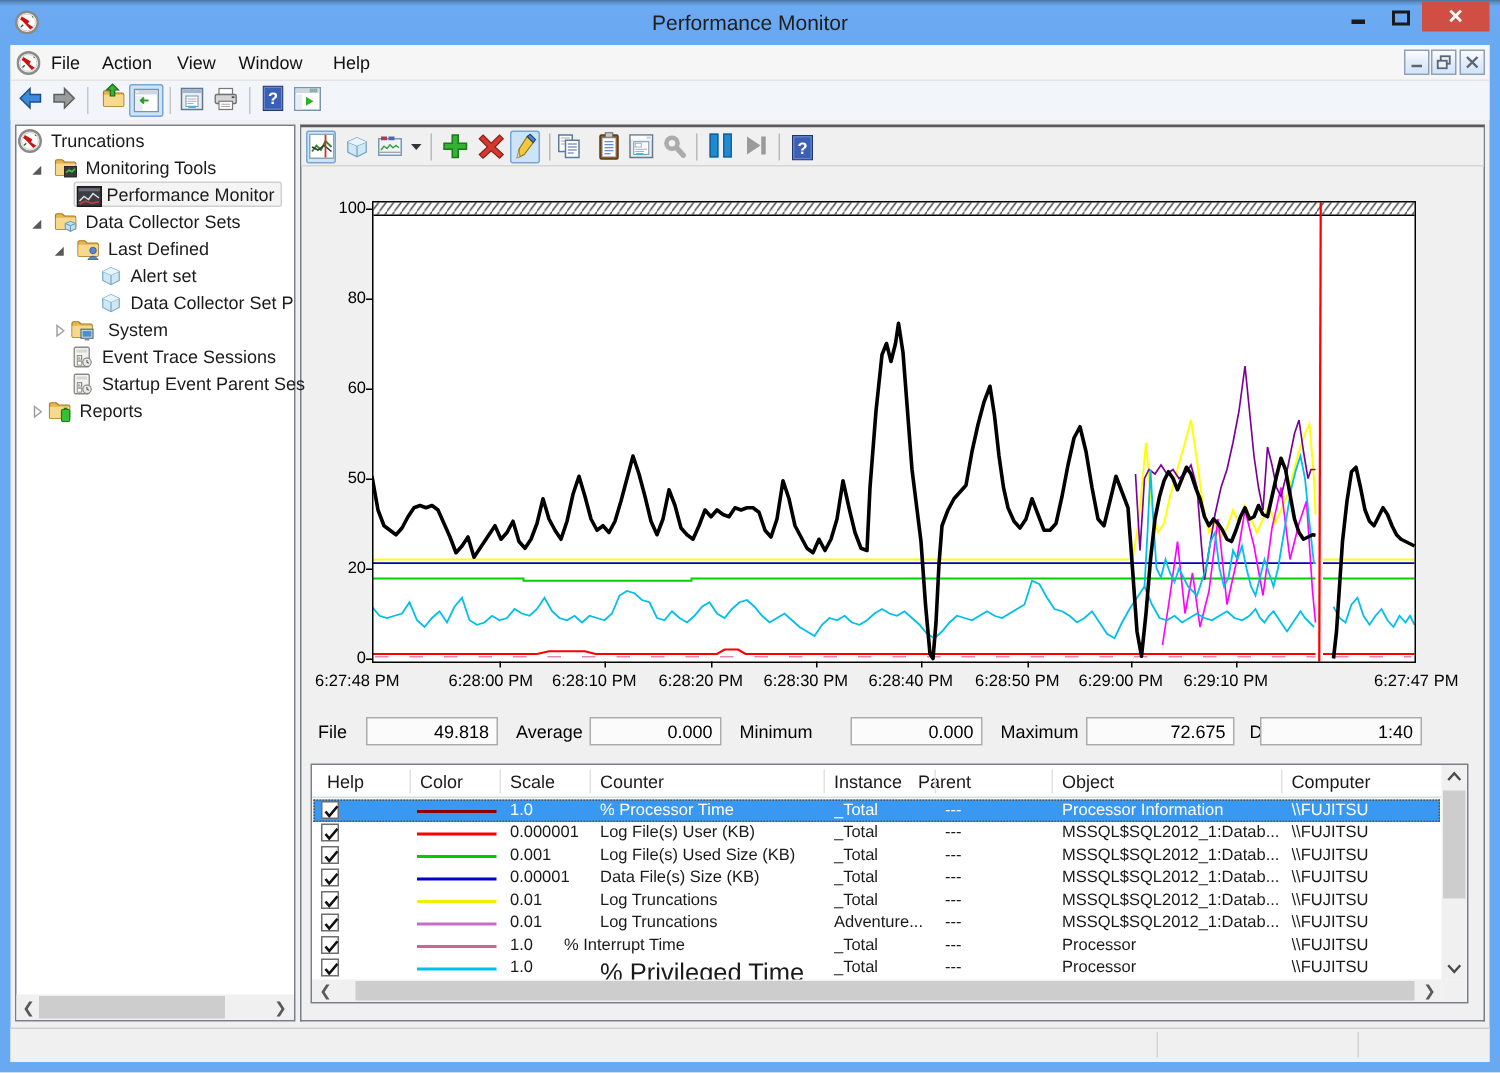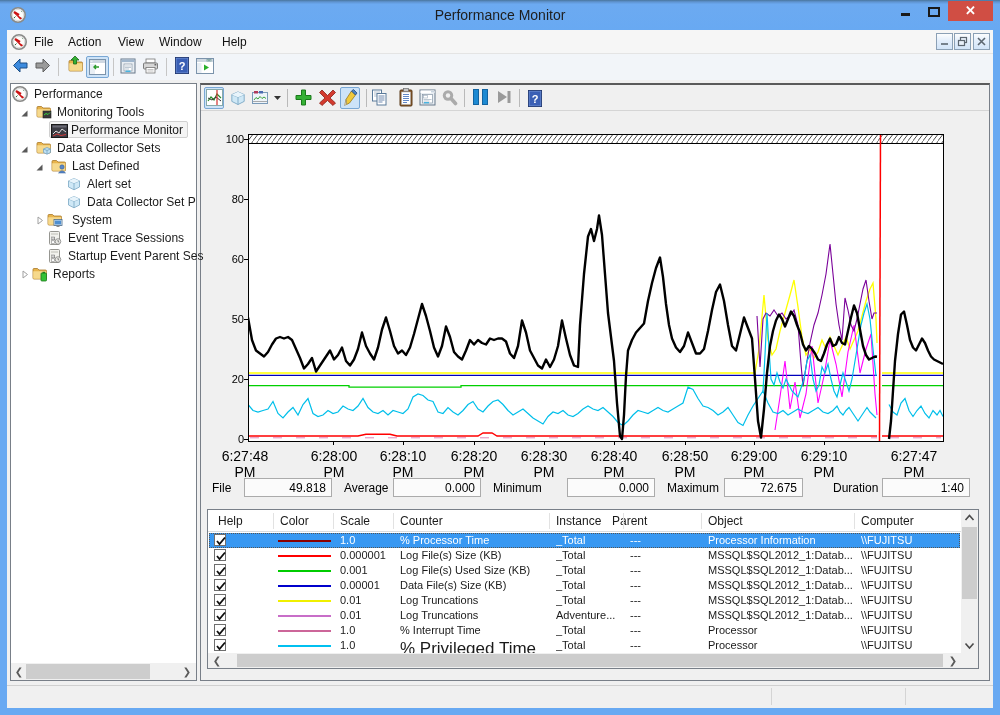--- a/index.html
+++ b/index.html
@@ -22,21 +22,21 @@
 
 #treepane{left:10px;top:83px;width:187px;height:598px;background:#fff;border:1px solid #787f88;}
 #rpane{left:200px;top:83px;width:790px;height:598px;background:#f0f0f0;border:1px solid #787f88;border-top:2px solid #5a5a5a;}
 #rtoolbar{left:0px;top:0px;width:788px;height:26px;background:#f0f0f0;border-bottom:1px solid #d5d5d5;}
 .rsep{position:absolute;top:4px;width:1px;height:18px;background:#b9b9b9;}
 .selbox{position:absolute;border:1px solid #79a7d4;background:#cde3f8;border-radius:2px;}
 
 .trow{position:absolute;font-size:12px;color:#1b1b1b;white-space:nowrap;}
 
 .ylab{position:absolute;width:24px;text-align:right;font-size:11px;color:#000;}
-.xlab{position:absolute;width:70px;text-align:center;font-size:14px;color:#000;}
+.xlab{position:absolute;width:70px;text-align:left;font-size:11px;color:#000;}
 
 .vlab{position:absolute;top:481px;font-size:12px;color:#000;}
 .vbox{position:absolute;top:478px;height:19px;border:1px solid #ababab;background:#fbfbfb;font-size:12px;color:#000;text-align:right;padding:2px 5px 0 0;}
 
 #grid{left:207px;top:509px;width:772px;height:160px;background:#fff;border:1px solid #787f88;}
 .hlab{position:absolute;top:4px;font-size:12px;color:#1a1a1a;}
 .gcell{position:absolute;top:1px;white-space:nowrap;overflow:hidden;}
 .cbx{position:absolute;left:7px;top:1px;width:12px;height:12px;border:1px solid #6e6e6e;background:#fff;}
 .cbx svg{position:absolute;left:0px;top:0px;}
 
@@ -139,21 +139,21 @@
   </svg>
 <div class="abs" id="treepane"></div>
 <div class="abs" id="rpane"></div>
 <svg class="abs" style="left:12px;top:86px" width="16" height="16" viewBox="0 0 16 16">
     <circle cx="8" cy="8" r="7.2" fill="#f4f4f2" stroke="#8a8a88" stroke-width="1.6"></circle>
     <circle cx="8" cy="8" r="5.6" fill="#fdfdfb" stroke="#c2c2c0" stroke-width="0.5"></circle>
     <path d="M4 11 L5.5 9.5 M11.5 4.5 L12 4" stroke="#2c6e3f" stroke-width="1"></path>
     <path d="M3.5 5.5 L12.2 11.2 L10.2 12.6 Z" fill="#cc1111"></path>
     <path d="M4 5 L9 8" stroke="#cc1111" stroke-width="2.2"></path>
   </svg>
-<div class="trow" style="left:34px;top:87px">Performance</div>
+<div class="trow" style="left:34px;top:87px">Truncations</div>
 <svg class="abs" style="left:20px;top:109px" width="9" height="9" viewBox="0 0 9 9">
     <path d="M7.5 1.5 L7.5 7.5 L1.5 7.5 Z" fill="#595959"></path>
   </svg>
 <svg class="abs" style="left:36px;top:104px" width="16" height="16" viewBox="0 0 16 16">
     <path d="M1 3.5 Q1 2.5 2 2.5 L5.5 2.5 L7 4 L13.5 4 Q14.5 4 14.5 5 L14.5 12 Q14.5 13 13.5 13 L2 13 Q1 13 1 12 Z" fill="#e8b44c" stroke="#a8782a" stroke-width="0.8"></path>
     <path d="M1.2 5.2 L14.3 5.2 L14.3 12 Q14.3 12.8 13.5 12.8 L2 12.8 Q1.2 12.8 1.2 12 Z" fill="#f6d98d"></path>
     <rect x="7" y="7" width="8" height="7" fill="#3a3a3a" stroke="#222" stroke-width="0.6"></rect>
     <polyline points="8,11 10,9.5 12,10.5 14,8.5" stroke="#3ad43a" fill="none" stroke-width="1"></polyline>
   </svg>
 <div class="trow" style="left:57px;top:105px">Monitoring Tools</div>
@@ -374,31 +374,31 @@
 <div class="abs" style="left:824px;top:441px;width:1px;height:4px;background:#000"></div>
 <div class="xlab" style="left:210px;top:448px">6:27:48 PM</div>
 <div class="xlab" style="left:299px;top:448px">6:28:00 PM</div>
 <div class="xlab" style="left:368px;top:448px">6:28:10 PM</div>
 <div class="xlab" style="left:439px;top:448px">6:28:20 PM</div>
 <div class="xlab" style="left:509px;top:448px">6:28:30 PM</div>
 <div class="xlab" style="left:579px;top:448px">6:28:40 PM</div>
 <div class="xlab" style="left:650px;top:448px">6:28:50 PM</div>
 <div class="xlab" style="left:719px;top:448px">6:29:00 PM</div>
 <div class="xlab" style="left:789px;top:448px">6:29:10 PM</div>
-<div class="xlab" style="left:879px;top:448px">6:27:47 PM</div>
+<div class="xlab" style="left:916px;top:448px">6:27:47 PM</div>
 <div class="vlab" style="left:212px">File</div>
 <div class="vbox" style="left:244px;width:88px">49.818</div>
 <div class="vlab" style="left:344px">Average</div>
 <div class="vbox" style="left:393px;width:88px">0.000</div>
 <div class="vlab" style="left:493px">Minimum</div>
 <div class="vbox" style="left:567px;width:88px">0.000</div>
 <div class="vlab" style="left:667px">Maximum</div>
-<div class="vbox" style="left:724px;width:79px">72.675</div>
+<div class="vbox" style="left:724px;width:99px">72.675</div>
 <div class="vlab" style="left:833px">Duration</div>
-<div class="vbox" style="left:882px;width:88px">1:40</div>
+<div class="vbox" style="left:840px;width:108px">1:40</div>
 <div class="abs" id="grid"></div>
 <div class="abs" style="left:208px;top:510px;width:753px;height:22px;background:#fff;border-bottom:1px solid #dadcde"></div>
 <div class="hlab" style="left:218px;top:514px">Help</div>
 <div class="hlab" style="left:280px;top:514px">Color</div>
 <div class="hlab" style="left:340px;top:514px">Scale</div>
 <div class="hlab" style="left:400px;top:514px">Counter</div>
 <div class="hlab" style="left:556px;top:514px">Instance</div>
 <div class="hlab" style="left:612px;top:514px">Parent</div>
 <div class="hlab" style="left:708px;top:514px">Object</div>
 <div class="hlab" style="left:861px;top:514px">Computer</div>
@@ -422,21 +422,21 @@
 <div class="abs gcell" style="left:630px;top:534px;width:70px;font-size:11px;color:#fff">---</div>
 <div class="abs gcell" style="left:708px;top:534px;width:148px;font-size:11px;color:#fff">Processor Information</div>
 <div class="abs gcell" style="left:861px;top:534px;width:95px;font-size:11px;color:#fff">\\FUJITSU</div>
 <div class="cbx" style="left:214px;top:549px">
     <svg width="12" height="12" viewBox="0 0 12 12">
       <path d="M2 6 L4.5 9 L10 2.5" stroke="#111" stroke-width="1.8" fill="none"></path>
     </svg>
   </div>
 <div class="abs" style="left:278px;top:555px;width:53px;height:2px;background:#ff0000"></div>
 <div class="abs gcell" style="left:340px;top:549px;width:55px;font-size:11px;color:#1a1a1a">0.000001</div>
-<div class="abs gcell" style="left:400px;top:549px;width:150px;font-size:11px;color:#1a1a1a">Log File(s) Size (KB)</div>
+<div class="abs gcell" style="left:400px;top:549px;width:150px;font-size:11px;color:#1a1a1a">Log File(s) User (KB)</div>
 <div class="abs gcell" style="left:556px;top:549px;width:70px;font-size:11px;color:#1a1a1a">_Total</div>
 <div class="abs gcell" style="left:630px;top:549px;width:70px;font-size:11px;color:#1a1a1a">---</div>
 <div class="abs gcell" style="left:708px;top:549px;width:148px;font-size:11px;color:#1a1a1a">MSSQL$SQL2012_1:Datab...</div>
 <div class="abs gcell" style="left:861px;top:549px;width:95px;font-size:11px;color:#1a1a1a">\\FUJITSU</div>
 <div class="cbx" style="left:214px;top:564px">
     <svg width="12" height="12" viewBox="0 0 12 12">
       <path d="M2 6 L4.5 9 L10 2.5" stroke="#111" stroke-width="1.8" fill="none"></path>
     </svg>
   </div>
 <div class="abs" style="left:278px;top:570px;width:53px;height:2px;background:#00cc00"></div>
@@ -482,21 +482,21 @@
 <div class="abs gcell" style="left:630px;top:609px;width:70px;font-size:11px;color:#1a1a1a">---</div>
 <div class="abs gcell" style="left:708px;top:609px;width:148px;font-size:11px;color:#1a1a1a">MSSQL$SQL2012_1:Datab...</div>
 <div class="abs gcell" style="left:861px;top:609px;width:95px;font-size:11px;color:#1a1a1a">\\FUJITSU</div>
 <div class="cbx" style="left:214px;top:624px">
     <svg width="12" height="12" viewBox="0 0 12 12">
       <path d="M2 6 L4.5 9 L10 2.5" stroke="#111" stroke-width="1.8" fill="none"></path>
     </svg>
   </div>
 <div class="abs" style="left:278px;top:630px;width:53px;height:2px;background:#cc6699"></div>
 <div class="abs gcell" style="left:340px;top:624px;width:55px;font-size:11px;color:#1a1a1a">1.0</div>
-<div class="abs gcell" style="left:400px;top:624px;width:150px;font-size:11px;color:#1a1a1a">% Interrupt Time</div>
+<div class="abs gcell" style="left:376px;top:624px;width:150px;font-size:11px;color:#1a1a1a">% Interrupt Time</div>
 <div class="abs gcell" style="left:556px;top:624px;width:70px;font-size:11px;color:#1a1a1a">_Total</div>
 <div class="abs gcell" style="left:630px;top:624px;width:70px;font-size:11px;color:#1a1a1a">---</div>
 <div class="abs gcell" style="left:708px;top:624px;width:148px;font-size:11px;color:#1a1a1a">Processor</div>
 <div class="abs gcell" style="left:861px;top:624px;width:95px;font-size:11px;color:#1a1a1a">\\FUJITSU</div>
 <div class="cbx" style="left:214px;top:639px">
     <svg width="12" height="12" viewBox="0 0 12 12">
       <path d="M2 6 L4.5 9 L10 2.5" stroke="#111" stroke-width="1.8" fill="none"></path>
     </svg>
   </div>
 <div class="abs" style="left:278px;top:645px;width:53px;height:2px;background:#00c0f0"></div>

